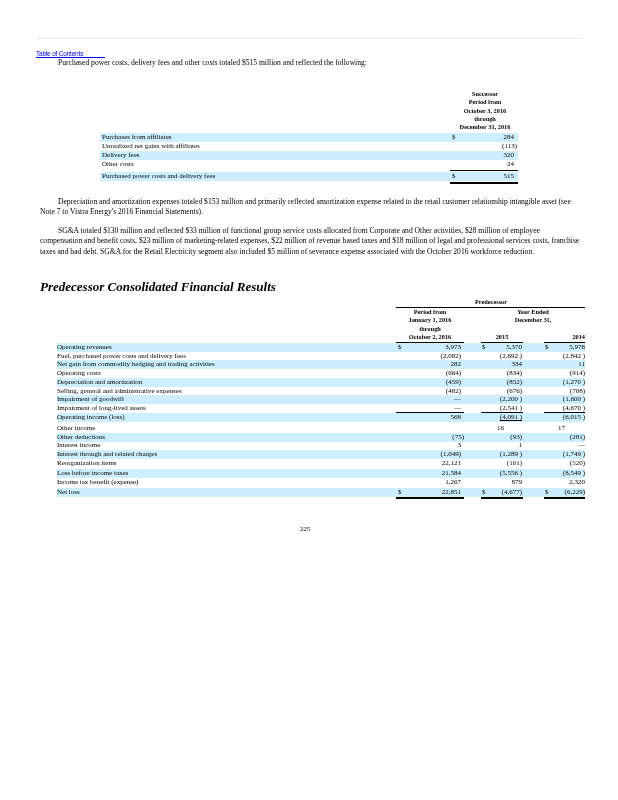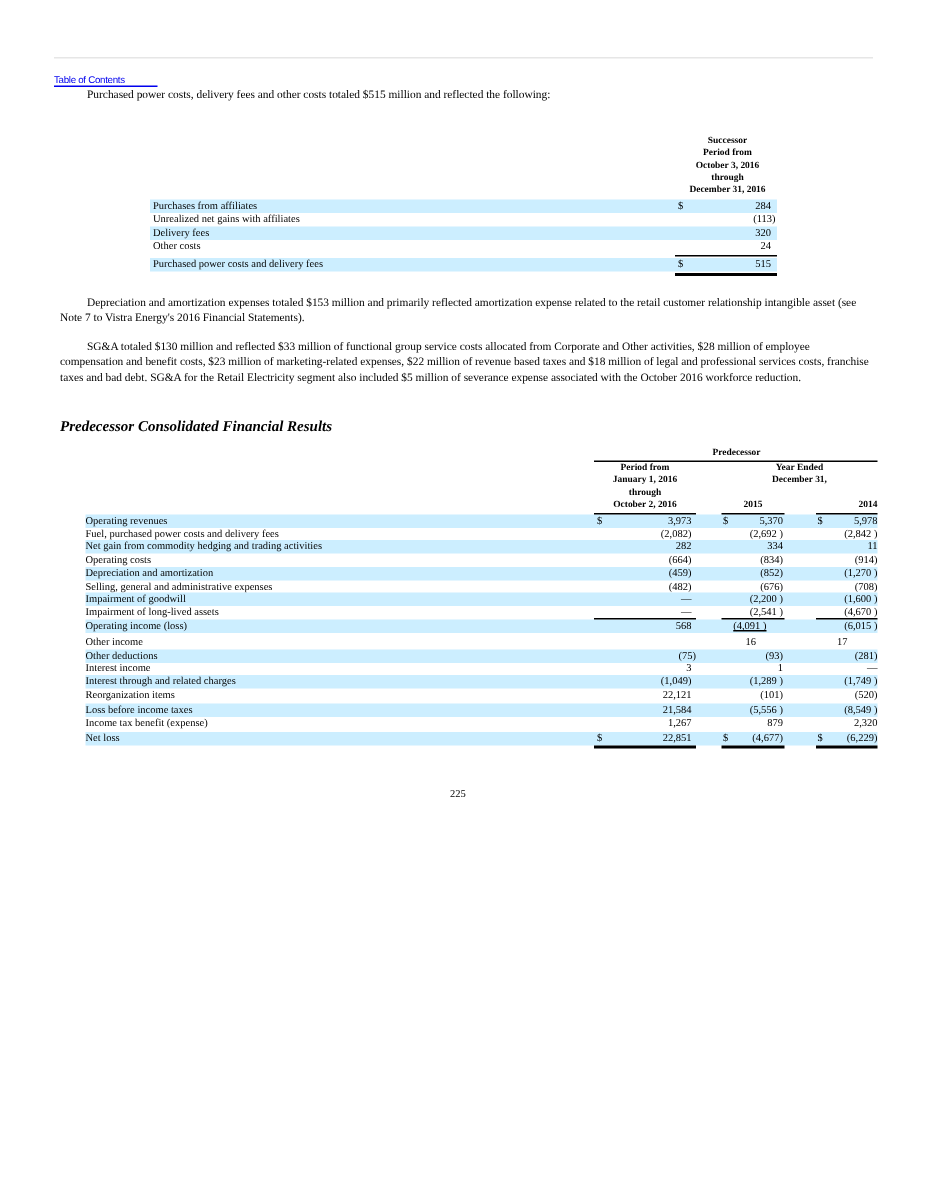--- a/index.html
+++ b/index.html
@@ -4,21 +4,21 @@
 <style>
   html, body { margin: 0; padding: 0; background: #ffffff; }
   body { width: 618px; height: 800px; position: relative; overflow: hidden;
          font-family: "Liberation Serif", "DejaVu Serif", serif; color: #000; }
   .top-rule { position: absolute; left: 36px; top: 38px; width: 546px; height: 1px; background: #e6e6e6; }
   .toc-link { position: absolute; left: 36px; top: 50px; font-family: "Liberation Sans", sans-serif;
               font-size: 6.5px; color: #0000ee; letter-spacing: -0.2px; text-decoration: none;
               border-bottom: 1px solid #0000ee; padding-right: 22px; line-height: 7px; }
   .para { position: absolute; left: 40px; width: 540px; font-size: 7.6px; line-height: 10.4px; }
   .para .indent { display: inline-block; width: 18px; }
-  .section-title { position: absolute; left: 40px; top: 279px; font-size: 10px; font-style: italic; font-weight: bold; }
+  .section-title { position: absolute; left: 40px; top: 279px; font-size: 13px; font-style: italic; font-weight: bold; }
   .footer-page { position: absolute; left: 300px; top: 525px; font-size: 7px; }
 
   
   .t1 { position: absolute; left: 100px; top: 90px; width: 420px; }
   .t1-head { position: absolute; left: 350px; top: 0; width: 70px; text-align: center;
              font-weight: bold; font-size: 6.3px; line-height: 8.3px; }
   .row { position: absolute; height: 9px; font-size: 7px; line-height: 9px; }
   .row.shade { background: #cceeff; }
   .lbl { position: absolute; left: 2px; white-space: nowrap; }
   .cur { position: absolute; }
@@ -140,21 +140,21 @@
       </div>
       <div class="row" style="top: 106px; width: 528px;">
         <span class="lbl" style="left: 0px;">Impairment of long-lived assets</span>
         <span class="num" style="right: 124px;">—</span>
         <span class="num" style="right: 63px;">(2,541 )</span>
         <span class="num" style="right: 0px;">(4,670 )</span>
       </div>
       <div class="row shade" style="top: 115px; width: 528px;">
         <span class="lbl" style="left: 0px;">Operating income (loss)</span>
         <span class="num" style="right: 124px;">568</span>
-        <span class="num" style="right: 74px; text-decoration: underline;">(4,091 )</span>
+        <span class="num" style="right: 63px; text-decoration: underline;">(4,091 )</span>
         <span class="num" style="right: 0px;">(6,015 )</span>
       </div>
       <div class="row" style="top: 126px; width: 571px;">
         <span class="lbl" style="left: 0px;">Other income</span>
         <span class="num" style="right: 124px;">16</span>
         <span class="num" style="right: 63px;">17</span>
         <span class="num" style="right: 0px;">16</span>
       </div>
       <div class="row shade" style="top: 135px; width: 528px;">
         <span class="lbl" style="left: 0px;">Other deductions</span>

